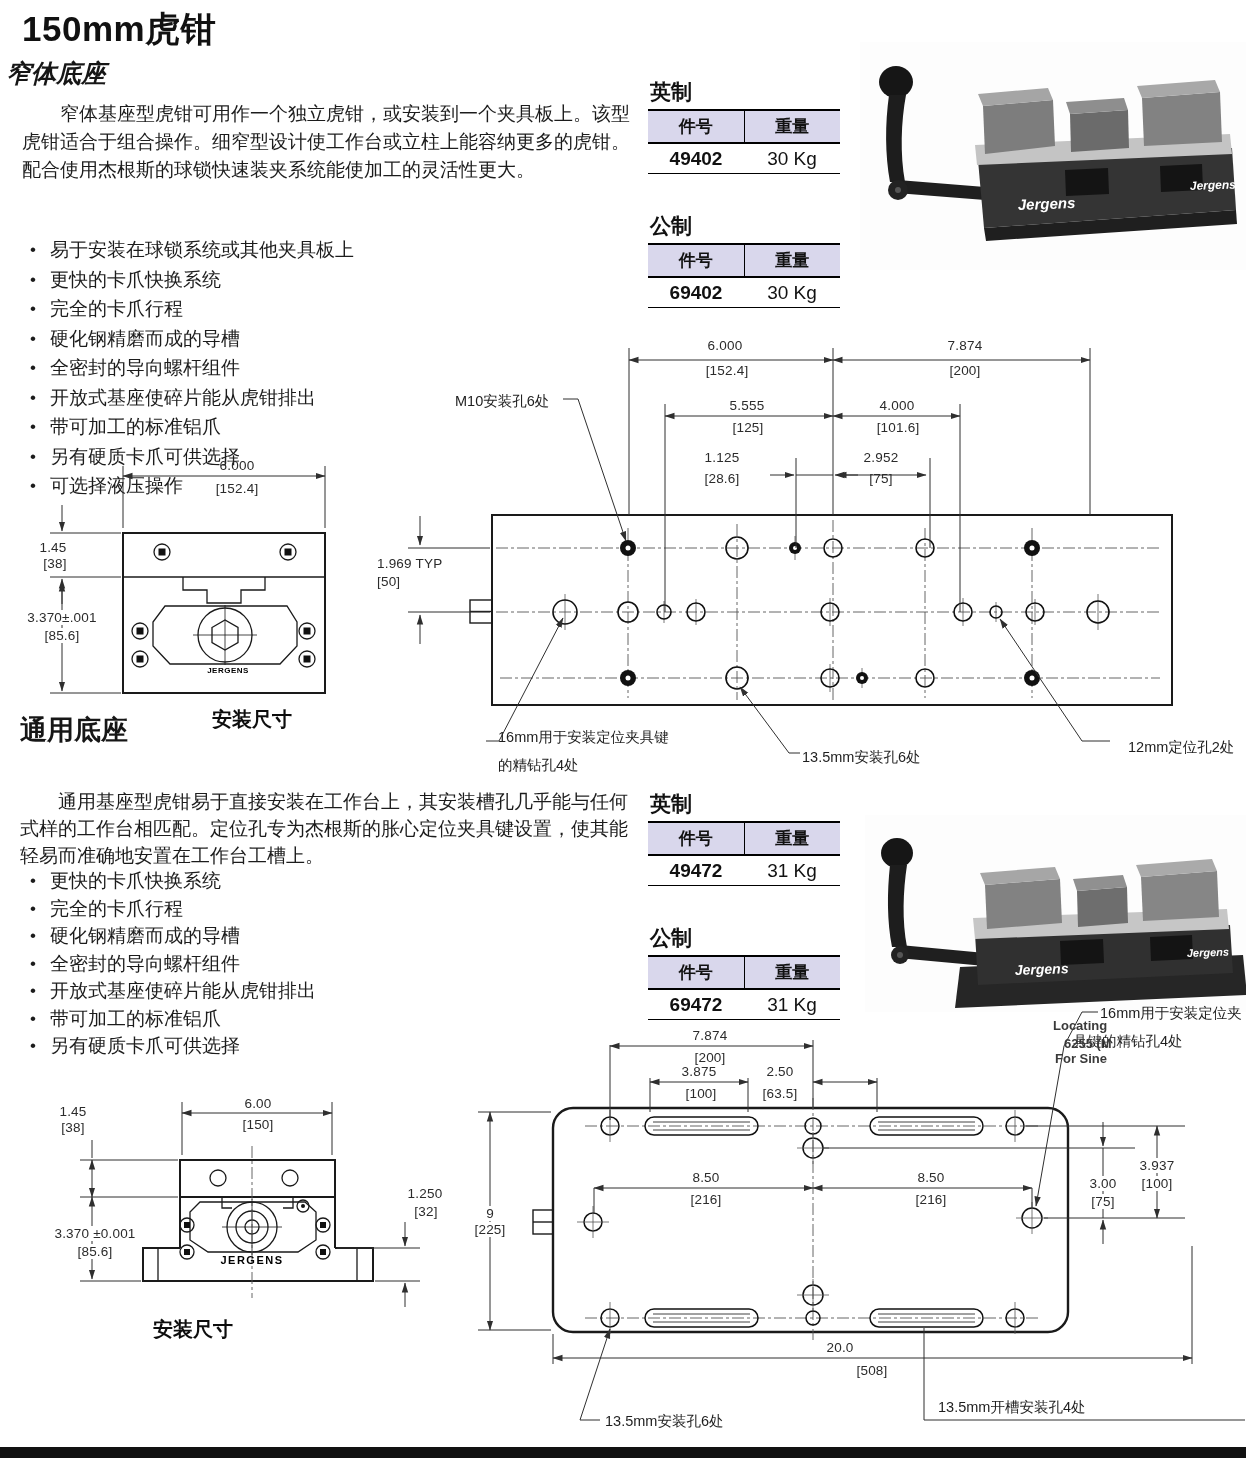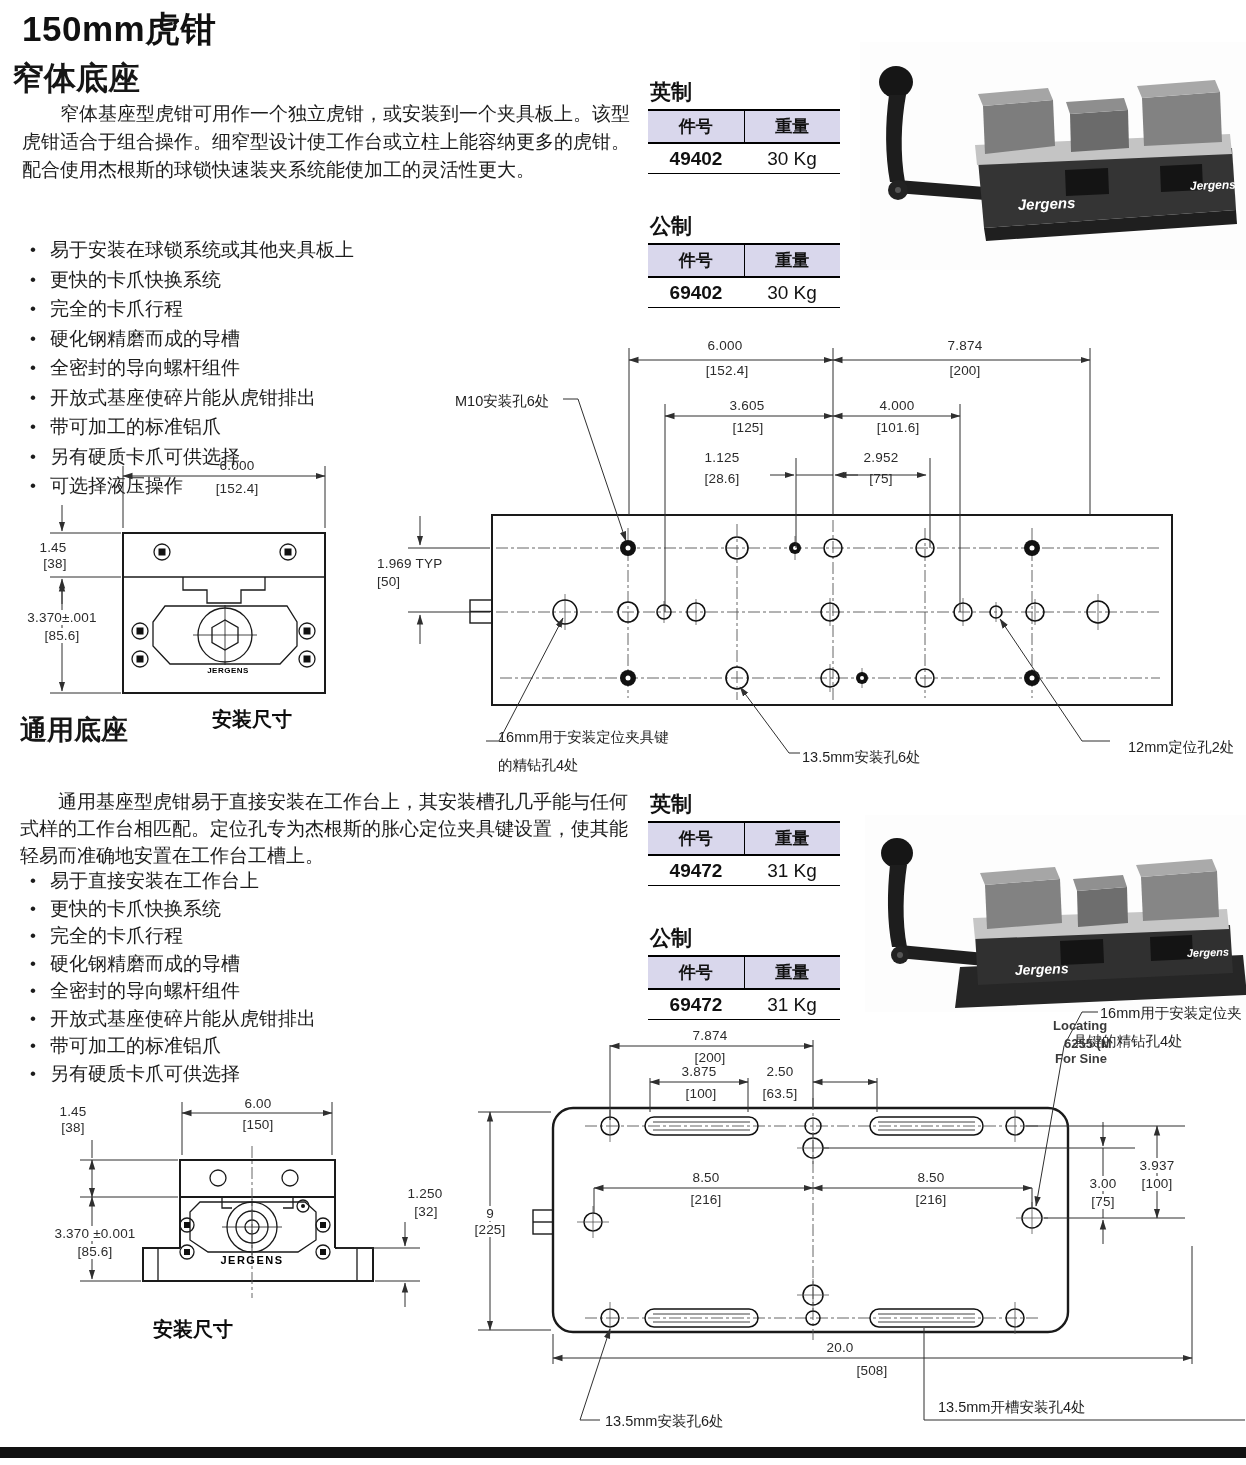--- a/index.html
+++ b/index.html
@@ -1,21 +1,21 @@
 <!DOCTYPE html>
 <html style="--th-bg: #d9d7ec; --bar: #111111;"><head>
 <meta charset="utf-8">
 <style>
   html,body{margin:0;padding:0;}
   body{width:1246px;height:1465px;position:relative;background:#ffffff;
        font-family:"Liberation Sans","DejaVu Sans",sans-serif;color:#111;overflow:hidden;}
   .abs{position:absolute;}
   h1.title{left:22px;top:6px;font-size:35px;font-weight:800;margin:0;letter-spacing:0.5px;}
   h2.sec{font-weight:bold;margin:0;color:#161616;}
-  #sec1-h{left:12px;top:57px;font-size:32px;}
+  #sec1-h{left:6px;top:57px;font-size:25px;font-style:italic;}
   #sec2-h{left:20px;top:712px;font-size:27px;}
   p.desc{margin:0;font-size:19px;line-height:28px;text-indent:2em;color:#1c1c1c;}
   #sec1-p{left:22px;top:100px;width:612px;}
   #sec2-p{left:20px;top:788px;width:620px;line-height:27px;}
   ul.feat{margin:0;padding:0;list-style:none;font-size:19px;color:#1c1c1c;}
   #sec1-ul{left:30px;top:236px;}
   #sec1-ul li{line-height:28.5px;}
   #sec2-ul{left:30px;top:868px;}
   #sec2-ul li{line-height:26.5px;}
   ul.feat li::before{content:"•";margin-right:14px;font-size:17px;position:relative;top:-1px;}
@@ -55,21 +55,20 @@
     <li>全密封的导向螺杆组件</li>
     <li>开放式基座使碎片能从虎钳排出</li>
     <li>带可加工的标准铝爪</li>
     <li>另有硬质卡爪可供选择</li>
     <li>可选择液压操作</li>
   </ul>
 
 <h2 class="abs sec" id="sec2-h">通用底座</h2>
 <p class="abs desc" id="sec2-p">通用基座型虎钳易于直接安装在工作台上，其安装槽孔几乎能与任何式样的工作台相匹配。定位孔专为杰根斯的胀心定位夹具键设置，使其能轻易而准确地安置在工作台工槽上。</p>
 <ul class="abs feat" id="sec2-ul">
-    <li>易于直接安装在工作台上</li>
     <li>更快的卡爪快换系统</li>
     <li>完全的卡爪行程</li>
     <li>硬化钢精磨而成的导槽</li>
     <li>全密封的导向螺杆组件</li>
     <li>开放式基座使碎片能从虎钳排出</li>
     <li>带可加工的标准铝爪</li>
     <li>另有硬质卡爪可供选择</li>
   </ul>
 
 <div class="spec" style="left:648px;top:78px">
@@ -448,21 +447,21 @@
     <line x1="405" y1="1222" x2="405" y2="1246" marker-end="url(#ar)"></line>
     <line x1="405" y1="1307" x2="405" y2="1283" marker-end="url(#ar)"></line>
   </g>
 </svg>
 
 <div id="label-layer">
     <div class="lbl d dc" style="left: 725px; top: 338px;">6.000</div>
     <div class="lbl d dc" style="left: 727px; top: 363px;">[152.4]</div>
     <div class="lbl d dc" style="left: 965px; top: 338px;">7.874</div>
     <div class="lbl d dc" style="left: 965px; top: 363px;">[200]</div>
-    <div class="lbl d dc" style="left: 747px; top: 398px;">3.605</div>
+    <div class="lbl d dc" style="left: 747px; top: 398px;">5.555</div>
     <div class="lbl d dc" style="left: 748px; top: 420px;">[125]</div>
     <div class="lbl d dc" style="left: 897px; top: 398px;">4.000</div>
     <div class="lbl d dc" style="left: 898px; top: 420px;">[101.6]</div>
     <div class="lbl d dc" style="left: 722px; top: 450px;">1.125</div>
     <div class="lbl d dc" style="left: 722px; top: 471px;">[28.6]</div>
     <div class="lbl d dc" style="left: 881px; top: 450px;">2.952</div>
     <div class="lbl d dc" style="left: 881px; top: 471px;">[75]</div>
     <div class="lbl cn" style="left: 455px; top: 392px; text-align: center;">M10安装孔6处</div>
     <div class="lbl d" style="left: 377px; top: 556px;">1.969 TYP</div>
     <div class="lbl d" style="left: 377px; top: 574px;">[50]</div>

